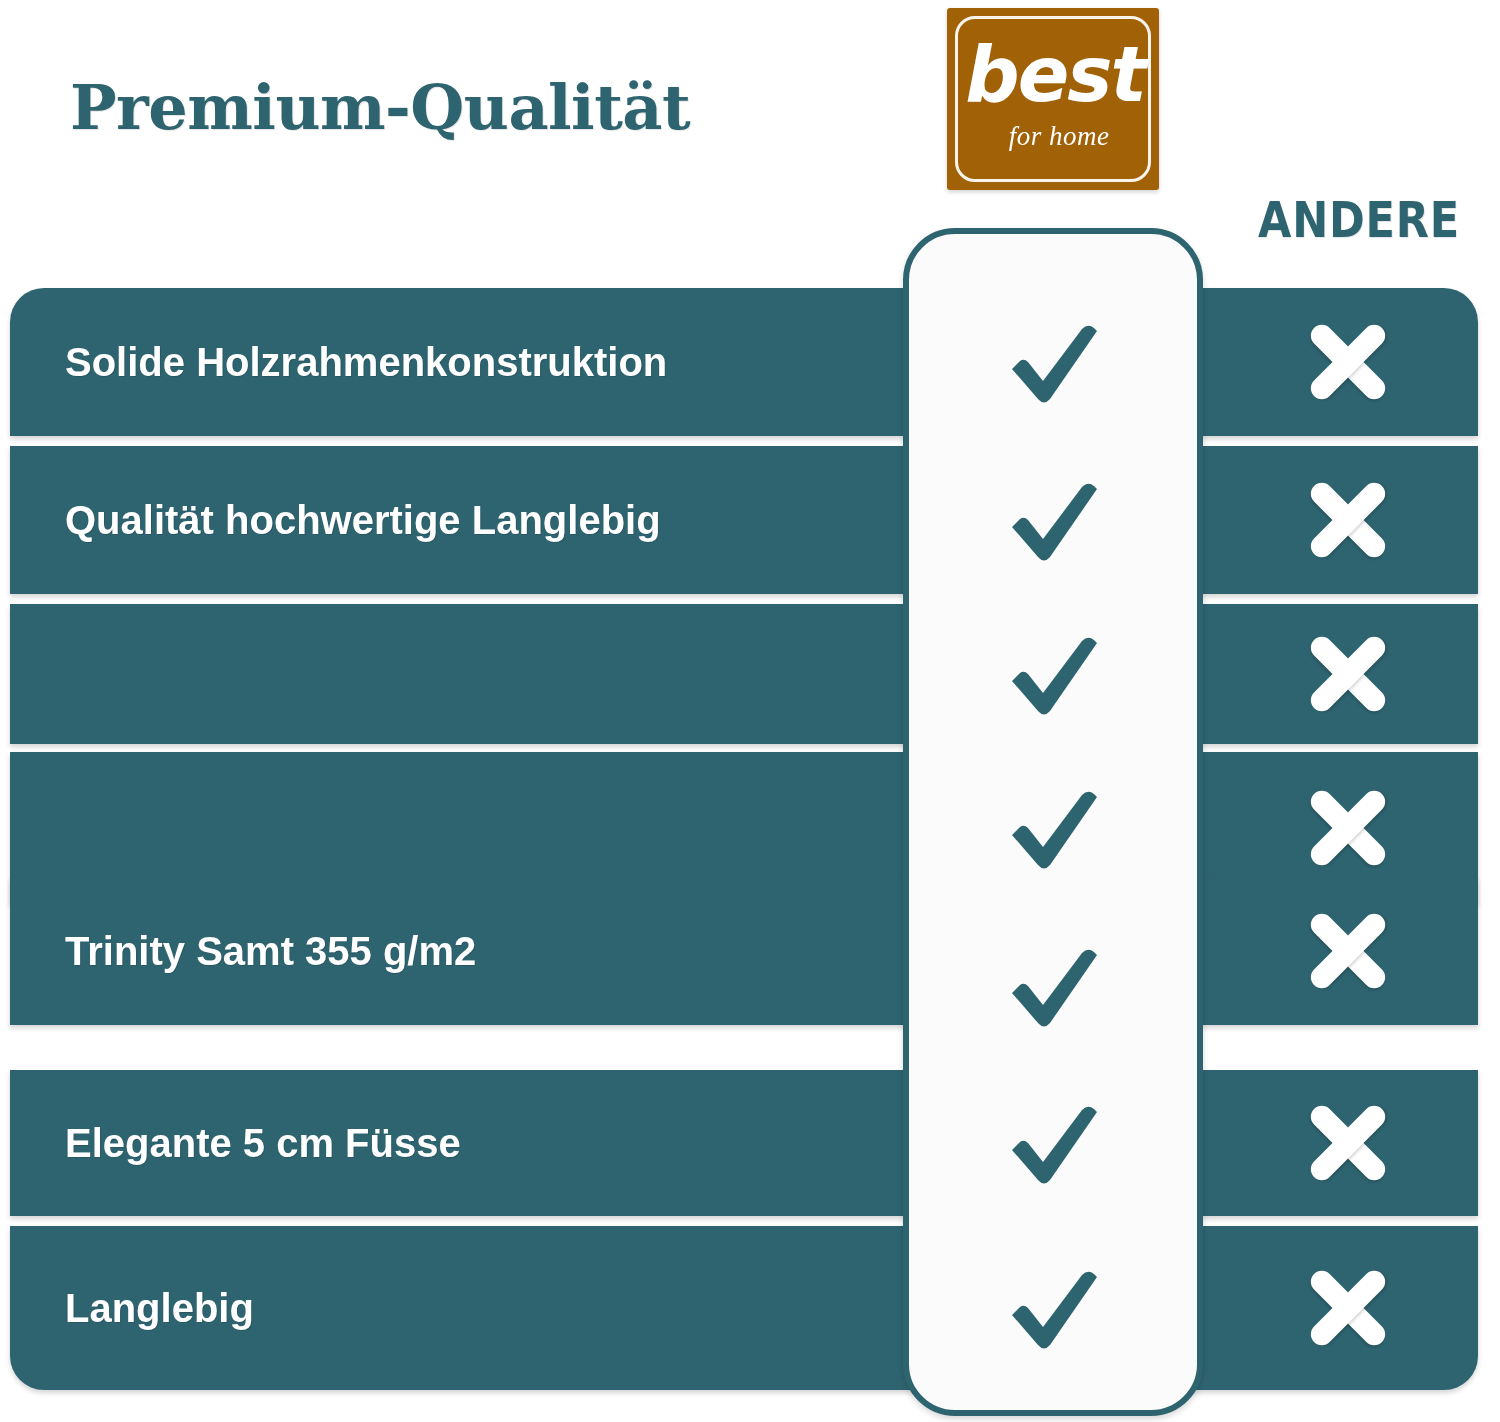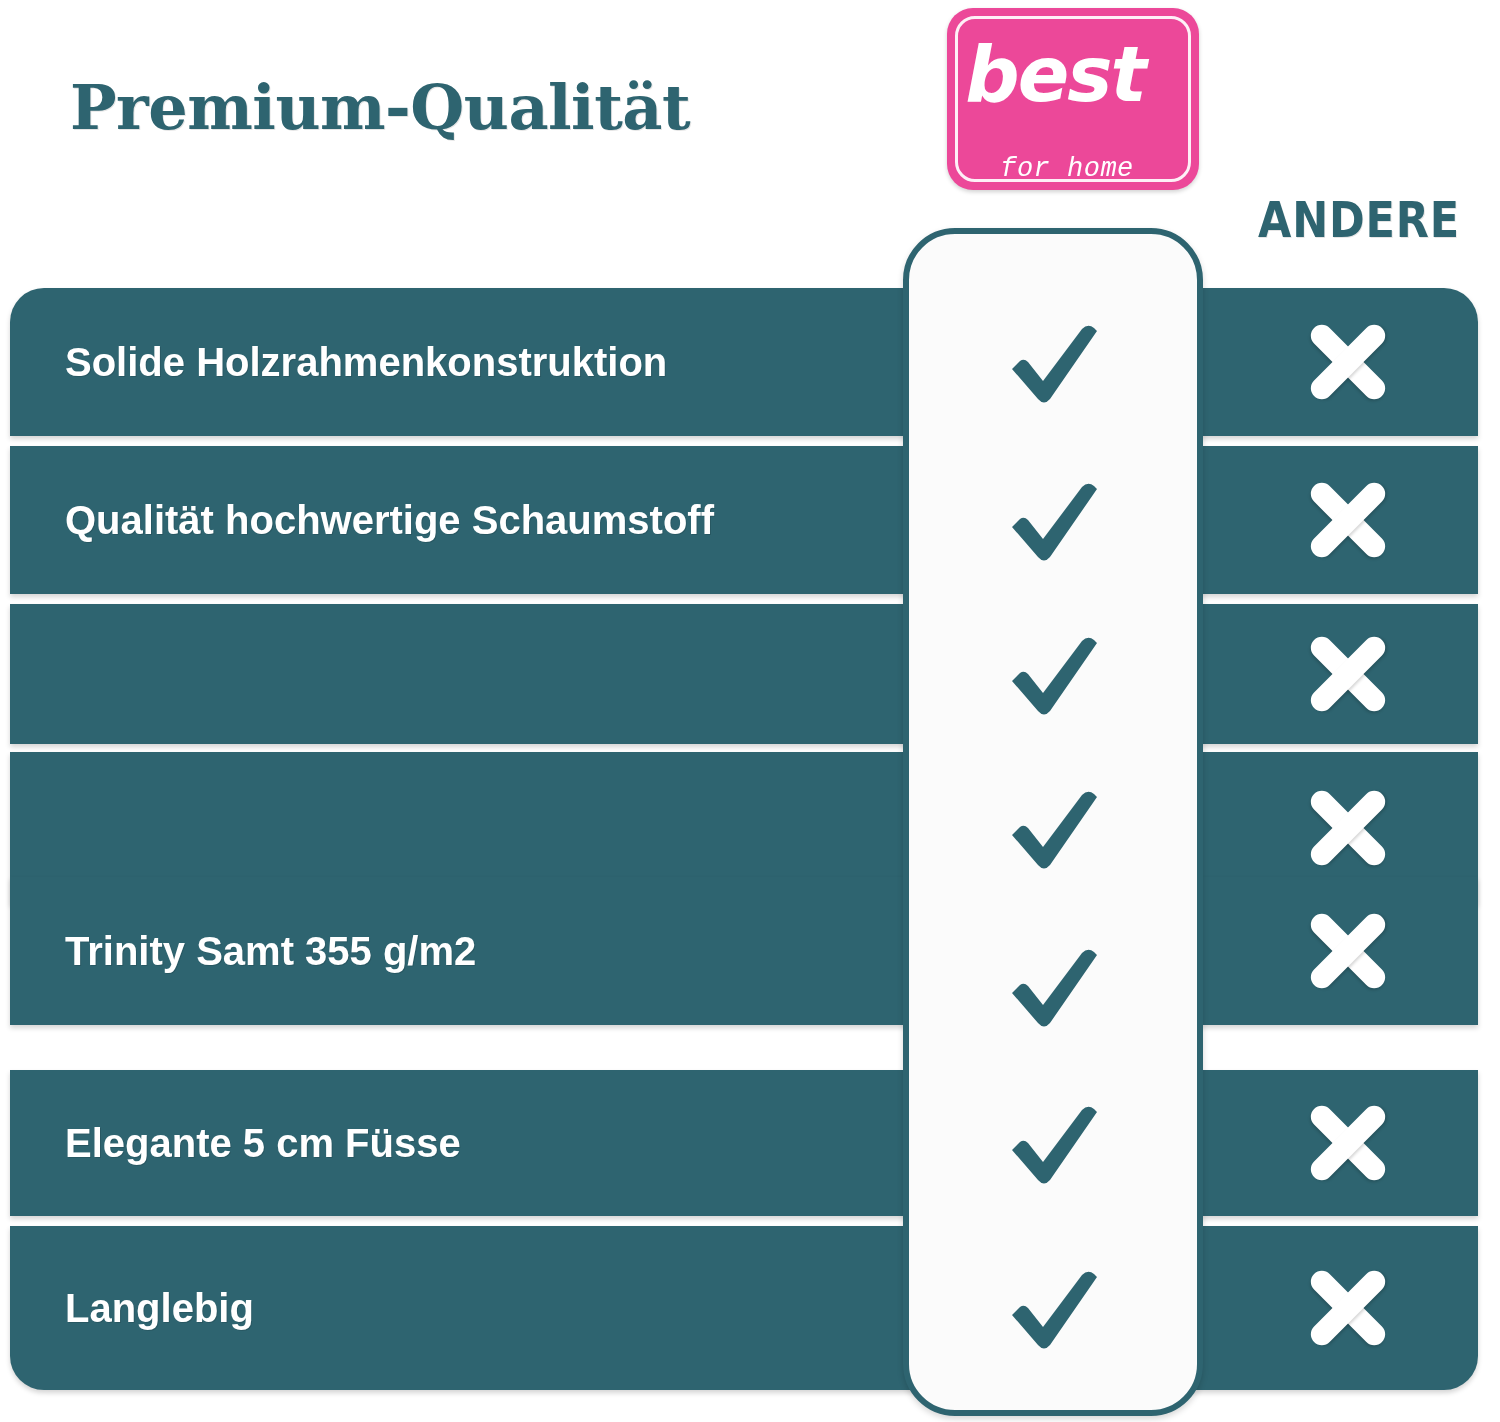--- a/index.html
+++ b/index.html
@@ -32,24 +32,24 @@
     color: #2e6470;
     white-space: nowrap;
     text-shadow: 1px 1px 0 rgba(0,0,0,0.10);
   }
 
   
   .logo {
     position: absolute;
     left: 947px;
     top: 8px;
-    width: 252px;
+    width: 212px;
     height: 182px;
-    background: #ec4899;
-    border-radius: 26px;
+    background: #a16207;
+    border-radius: 3px;
     box-shadow: 0 2px 4px rgba(0,0,0,0.18);
   }
   .logo-inner-border {
     position: absolute;
     left: 8px;
     top: 8px;
     right: 8px;
     bottom: 8px;
     border: 3px solid #ffffff;
     border-radius: 20px;
@@ -64,32 +64,31 @@
     font-family: "DejaVu Sans", sans-serif;
     font-weight: bold;
     font-style: italic;
     font-size: 76px;
     line-height: 86px;
     color: #ffffff;
     letter-spacing: -2px;
   }
   .logo-forhome {
     position: absolute;
-    left: 12px;
+    left: 4px;
     top: 112px;
     width: 216px;
     text-align: center;
-    font-family: Liberation Mono, monospace;
+    font-family: Liberation Serif, serif;
     font-style: italic;
     font-weight: normal;
     font-size: 27px;
     line-height: 32px;
     color: #ffffff;
     letter-spacing: 0.5px;
-    margin-top: 33px;
   }
 
   
   .andere-header {
     position: absolute;
     left: 1258px;
     top: 192px;
     font-family: "DejaVu Sans", sans-serif;
     font-weight: bold;
     font-size: 50px;
@@ -208,21 +207,21 @@
 
   <div class="rows" id="rows-container">
       <div class="row first" style="top: 288px; height: 148px;">
         <div class="row-label">Solide Holzrahmenkonstruktion</div>
         <div class="x-mark">
           <div class="bar a"></div>
           <div class="bar b"></div>
         </div>
       </div>
       <div class="row" style="top: 446px; height: 148px;">
-        <div class="row-label">Qualität hochwertige Schaumstoff</div>
+        <div class="row-label">Qualität hochwertige Langlebig</div>
         <div class="x-mark">
           <div class="bar a"></div>
           <div class="bar b"></div>
         </div>
       </div>
       <div class="row" style="top: 604px; height: 140px;">
         <div class="x-mark">
           <div class="bar a"></div>
           <div class="bar b"></div>
         </div>

